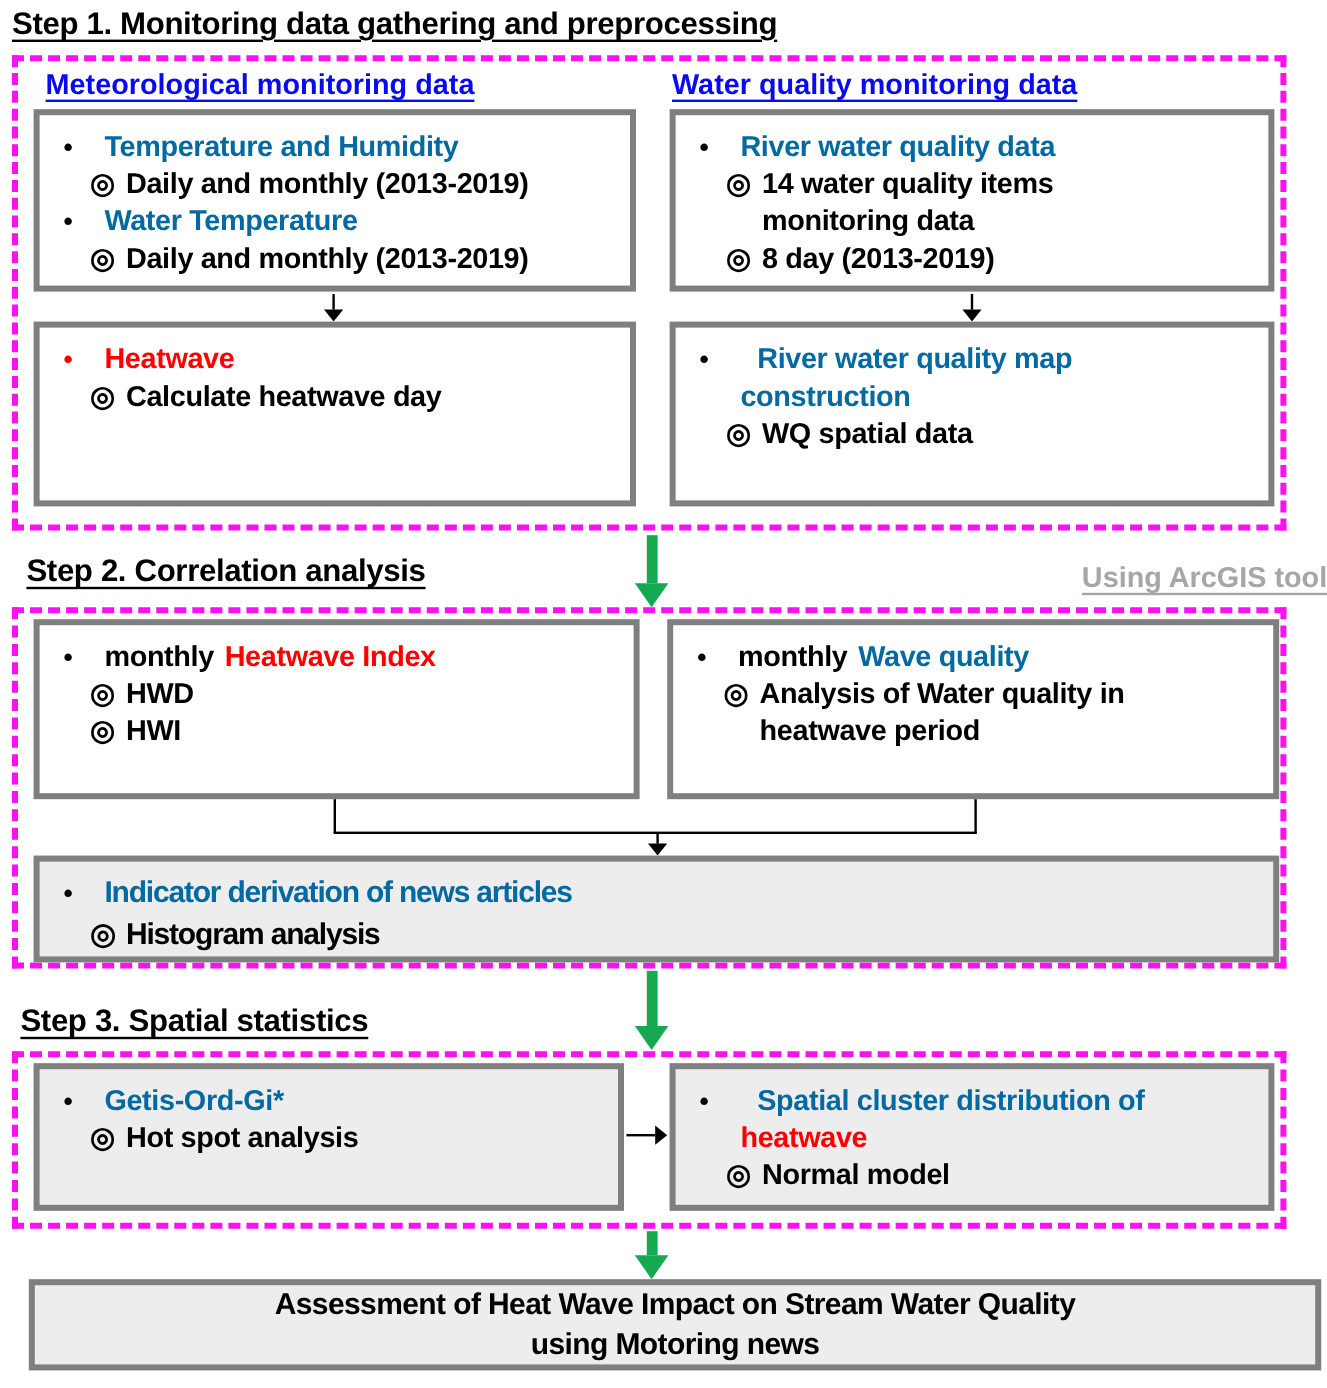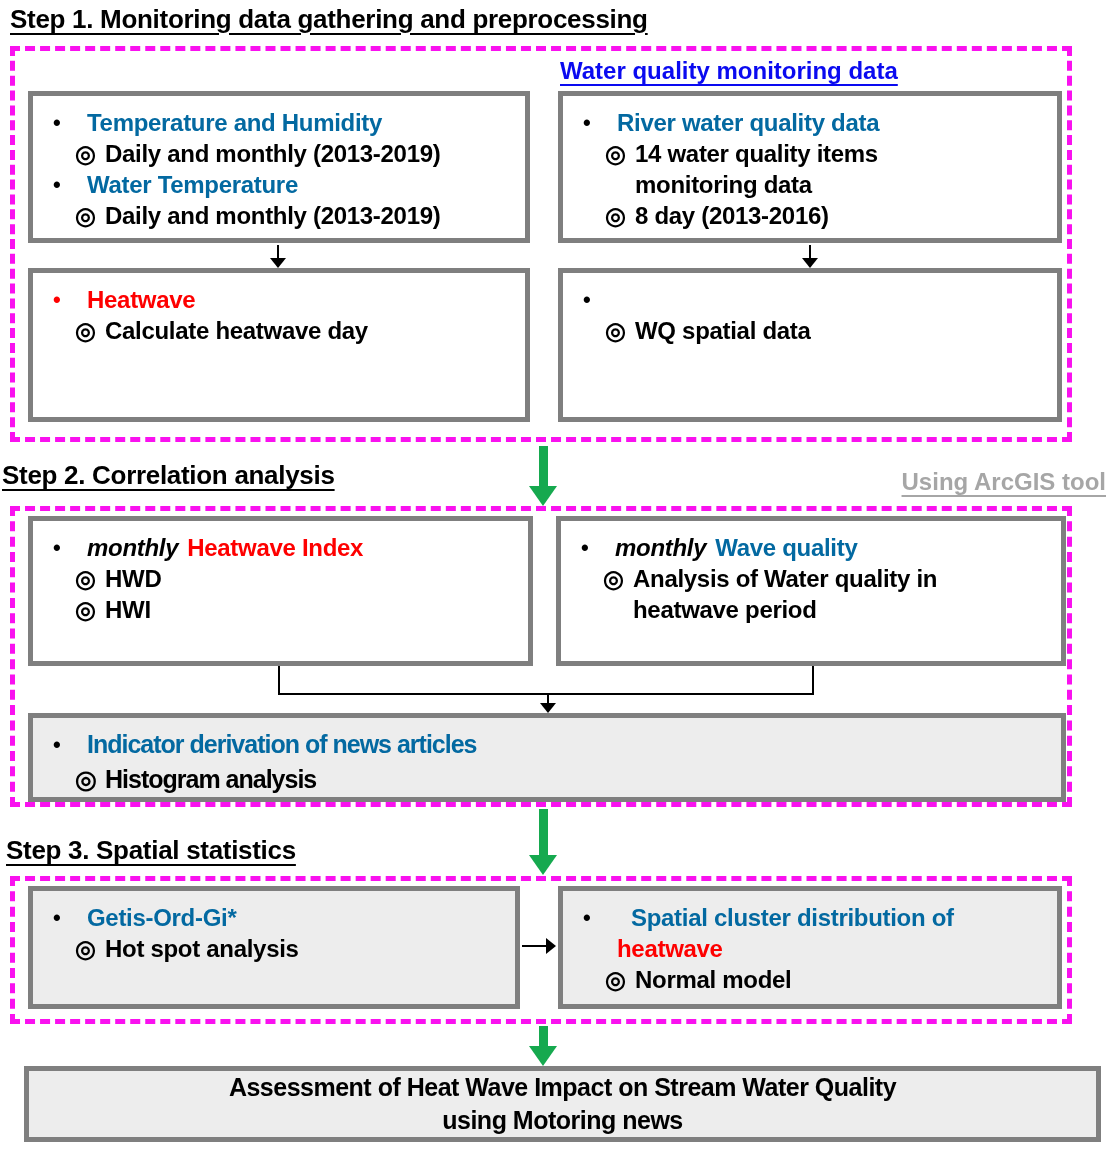--- a/index.html
+++ b/index.html
@@ -14,21 +14,21 @@
   .dashed{border:5px dashed #f911ef;box-sizing:border-box;}
   .box{position:absolute;box-sizing:border-box;border:5px solid #7f7f7f;background:#fff;
        font-size:24px;line-height:31px;padding-top:11px;letter-spacing:-0.3px;}
   .box.gray{background:#ededed;}
   .r1{display:flex;align-items:flex-start;}
   .r1 .m{flex:0 0 54px;width:54px;padding-left:20px;box-sizing:border-box;font-size:22px;}
   .r2{display:flex;align-items:flex-start;padding-left:42px;}
   .r2 .m{flex:0 0 30px;width:30px;}
   .blue{color:#0369a1;}
   .red{color:#fe0000;}
-  .gap{margin-right:9px;font-style:italic;}
+  .gap{margin-right:9px;}
   .wrapblock{display:block;text-indent:14px;}
   .barrow{position:absolute;width:16px;display:flex;flex-direction:column;align-items:center;}
   .barrow .s{width:2px;background:#000;flex:1;}
   .barrow .h{width:0;height:0;border-left:8px solid transparent;border-right:8px solid transparent;
              border-top:10px solid #000;}
   .rarrow{position:absolute;height:16px;display:flex;align-items:center;}
   .rarrow .s{height:2px;background:#000;flex:1;}
   .rarrow .h{width:0;height:0;border-top:8px solid transparent;border-bottom:8px solid transparent;
              border-left:10px solid #000;}
   .garrow{position:absolute;width:28px;display:flex;flex-direction:column;align-items:center;}
@@ -42,20 +42,21 @@
 </style>
 </head>
 <body>
 
 <div class="canvas">
 
   <div class="abs step-title" style="left:10px;top:4px">Step 1. Monitoring data gathering and preprocessing</div>
 
   <div class="abs dashed" style="left:10px;top:46px;width:1062px;height:396px"></div>
 
+  <div class="abs col-header" style="left:38px;top:57px">Meteorological monitoring data</div>
   <div class="abs col-header" style="left:560px;top:57px">Water quality monitoring data</div>
 
   <div class="box" style="left:28px;top:91px;width:502px;height:152px">
     <div class="r1">
       <span class="m">•</span>
       <span class="blue">Temperature and Humidity</span>
     </div>
     <div class="r2">
       <span class="m">◎</span>
       <span>Daily and monthly (2013-2019)</span>
@@ -74,21 +75,21 @@
     <div class="r1">
       <span class="m">•</span>
       <span class="blue">River water quality data</span>
     </div>
     <div class="r2">
       <span class="m">◎</span>
       <span style="display:block;width:312px">14 water quality items monitoring data</span>
     </div>
     <div class="r2">
       <span class="m">◎</span>
-      <span>8 day (2013-2016)</span>
+      <span>8 day (2013-2019)</span>
     </div>
   </div>
 
   <div class="barrow" style="left:270px;top:245px;height:23px">
     <div class="s"></div>
       <div class="h"></div>
   </div>
   <div class="barrow" style="left:802px;top:245px;height:23px">
     <div class="s"></div>
       <div class="h"></div>
@@ -101,28 +102,29 @@
     </div>
     <div class="r2">
       <span class="m">◎</span>
       <span>Calculate heatwave day</span>
     </div>
   </div>
 
   <div class="box" style="left:558px;top:268px;width:504px;height:154px">
     <div class="r1">
       <span class="m">•</span>
+      <span class="blue wrapblock" style="width:372px">River water quality map construction</span>
     </div>
     <div class="r2">
       <span class="m">◎</span>
       <span>WQ spatial data</span>
     </div>
   </div>
 
-  <div class="abs step-title" style="left:2px;top:460px">Step 2. Correlation analysis</div>
+  <div class="abs step-title" style="left:22px;top:460px">Step 2. Correlation analysis</div>
   <div class="abs note" style="left:862px;top:468px;width:244px;text-align:right">Using ArcGIS tool</div>
 
   <div class="garrow" style="left:529px;top:446px;height:60px">
     <div class="s"></div>
       <div class="h"></div>
   </div>
 
   <div class="abs dashed" style="left:10px;top:506px;width:1062px;height:301px"></div>
 
   <div class="box" style="left:28px;top:516px;width:505px;height:150px">
@@ -163,21 +165,21 @@
     <div class="r1">
       <span class="m">•</span>
       <span class="blue">Indicator derivation of news articles</span>
     </div>
     <div class="r2">
       <span class="m">◎</span>
       <span>Histogram analysis</span>
     </div>
   </div>
 
-  <div class="abs step-title" style="left:6px;top:835px">Step 3. Spatial statistics</div>
+  <div class="abs step-title" style="left:17px;top:835px">Step 3. Spatial statistics</div>
 
   <div class="garrow" style="left:529px;top:809px;height:66px">
     <div class="s"></div>
       <div class="h"></div>
   </div>
 
   <div class="abs dashed" style="left:10px;top:876px;width:1062px;height:148px"></div>
 
   <div class="box gray" style="left:28px;top:886px;width:492px;height:123px">
     <div class="r1">

